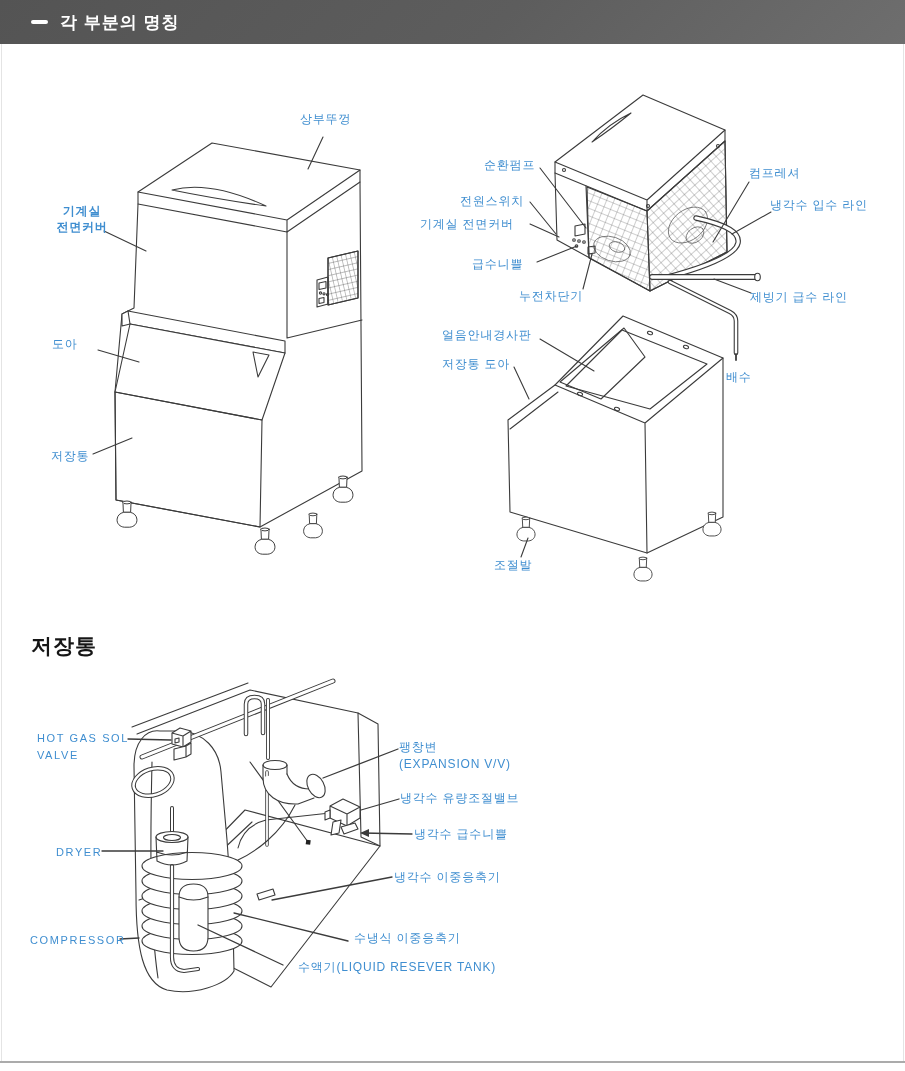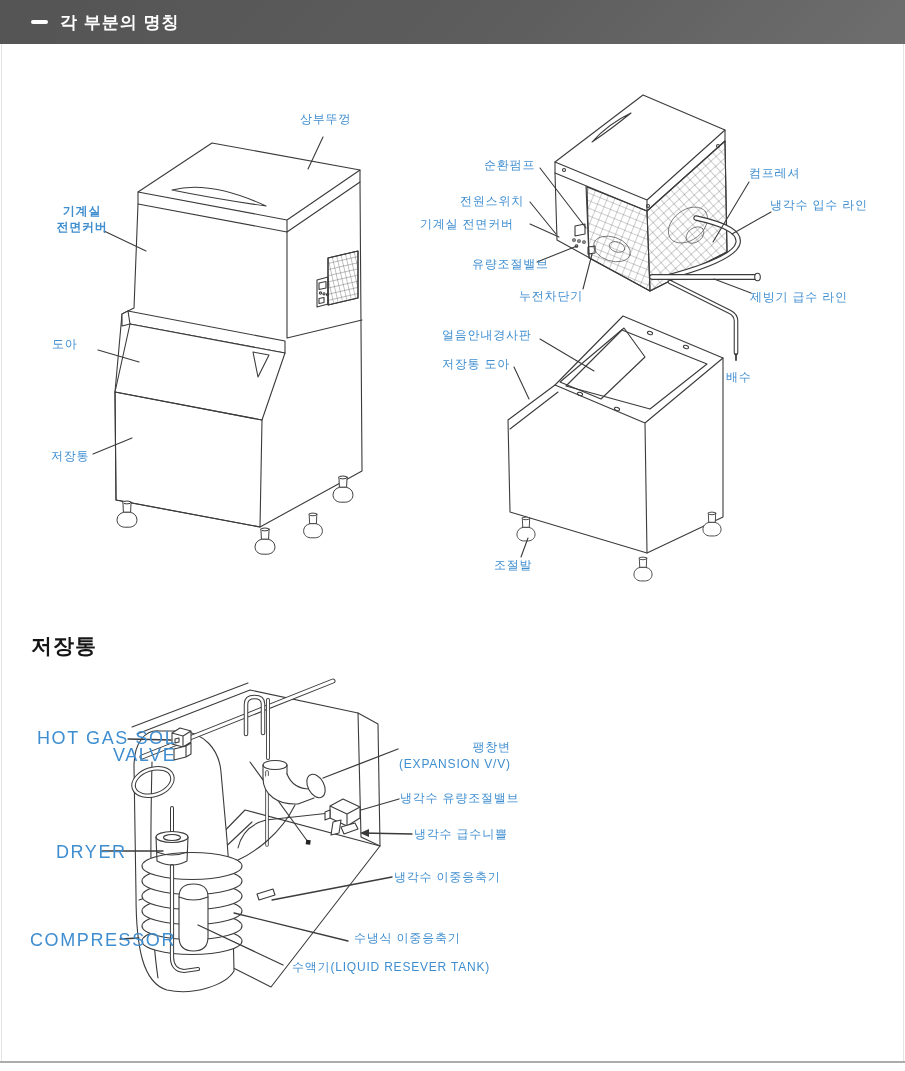--- a/index.html
+++ b/index.html
@@ -10,24 +10,24 @@
        background:linear-gradient(135deg,#545454 0%,#5d5d5d 55%,#6e6e6e 100%);
        display:flex;align-items:center;}
   #hdr .dash{width:17px;height:4px;background:#fff;border-radius:2px;margin-left:31px;}
   #hdr .ttl{color:#fff;font-size:17px;font-weight:bold;letter-spacing:1px;margin-left:12px;}
   
   .vline{position:absolute;top:44px;width:1px;height:1018px;background:#e4e4e4;}
   #brule{position:absolute;left:0;top:1061px;width:905px;height:2px;background:#ababab;}
   
   #sec2{position:absolute;left:31px;top:632px;font-size:21px;font-weight:bold;color:#151515;letter-spacing:1px;}
   
-  .lbl{position:absolute;color:#3f8ed0;font-size:12px;letter-spacing:0.8px;white-space:nowrap;line-height:16px;text-align:right;}
+  .lbl{position:absolute;color:#3f8ed0;font-size:12px;letter-spacing:0.8px;white-space:nowrap;line-height:16px;}
   .lbl span{display:block;}
   .center{text-align:center;font-weight:bold;}
-  .en{font-size:18px;letter-spacing:1.6px;}
+  .en{font-size:11px;letter-spacing:1.6px;}
   svg{position:absolute;left:0;top:0;}
 </style>
 </head>
 <body>
 
 <div id="page">
 
   <div id="hdr">
     <div class="dash"></div>
     <div class="ttl">각 부분의 명칭</div>
@@ -208,21 +208,21 @@
   <div class="lbl center" style="left:50px;top:203px;width:64px">
     <span>기계실</span>
     <span>전면커버</span>
   </div>
   <div class="lbl" style="left:52px;top:336px">도아</div>
   <div class="lbl" style="left:51px;top:448px">저장통</div>
 
   <div class="lbl" style="left:484px;top:157px">순환펌프</div>
   <div class="lbl" style="left:460px;top:193px">전원스위치</div>
   <div class="lbl" style="left:420px;top:216px">기계실 전면커버</div>
-  <div class="lbl" style="left:472px;top:256px">유량조절밸브</div>
+  <div class="lbl" style="left:472px;top:256px">급수니쁠</div>
   <div class="lbl" style="left:519px;top:288px">누전차단기</div>
   <div class="lbl" style="left:749px;top:165px">컴프레셔</div>
   <div class="lbl" style="left:770px;top:197px">냉각수 입수 라인</div>
   <div class="lbl" style="left:750px;top:289px">제빙기 급수 라인</div>
 
   <div class="lbl" style="left:442px;top:327px">얼음안내경사판</div>
   <div class="lbl" style="left:442px;top:356px">저장통 도아</div>
   <div class="lbl" style="left:726px;top:369px">배수</div>
   <div class="lbl" style="left:494px;top:557px">조절발</div>
 
@@ -235,15 +235,15 @@
   <div class="lbl en" style="left:56px;top:844px">DRYER</div>
   <div class="lbl en" style="left:30px;top:932px">COMPRESSOR</div>
   <div class="lbl" style="left:399px;top:739px;line-height:17px">
     <span>팽창변</span>
     <span>(EXPANSION V/V)</span>
   </div>
   <div class="lbl" style="left:400px;top:790px">냉각수 유량조절밸브</div>
   <div class="lbl" style="left:414px;top:826px">냉각수 급수니쁠</div>
   <div class="lbl" style="left:394px;top:869px">냉각수 이중응축기</div>
   <div class="lbl" style="left:354px;top:930px">수냉식 이중응축기</div>
-  <div class="lbl" style="left:292px;top:959px">수액기(LIQUID RESEVER TANK)</div>
+  <div class="lbl" style="left:298px;top:959px">수액기(LIQUID RESEVER TANK)</div>
 
 </div>
 
 </body></html>

